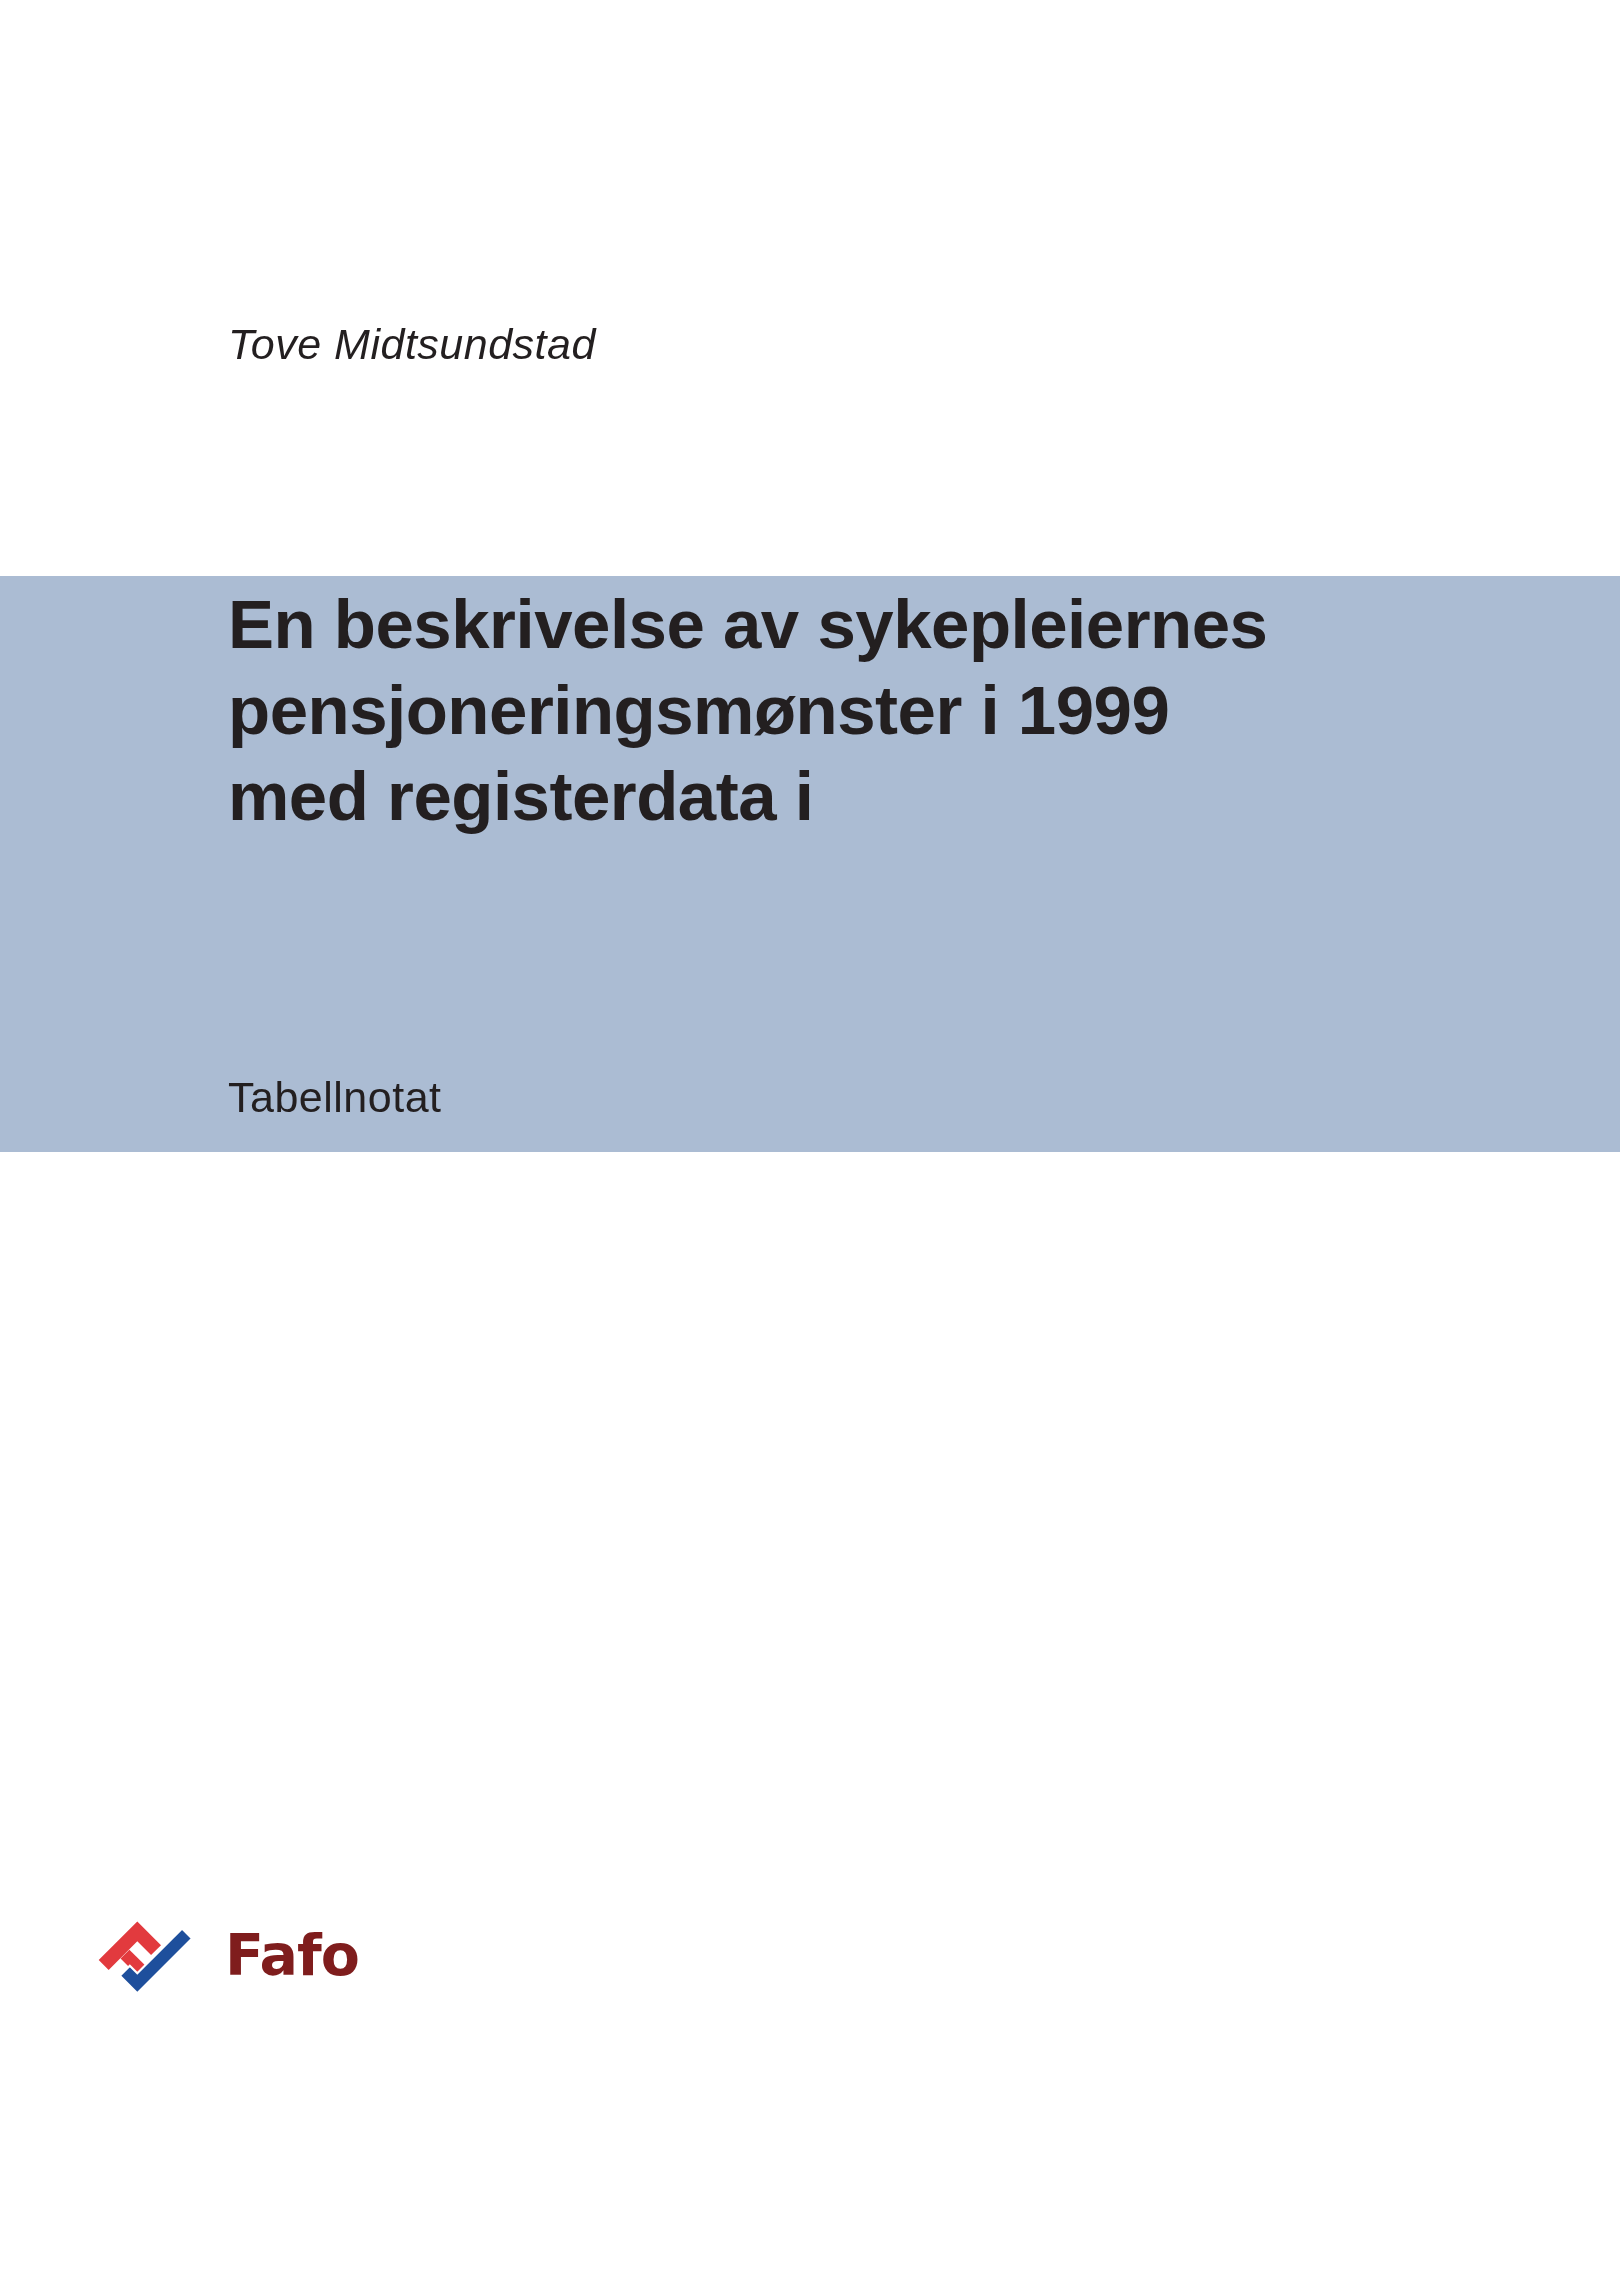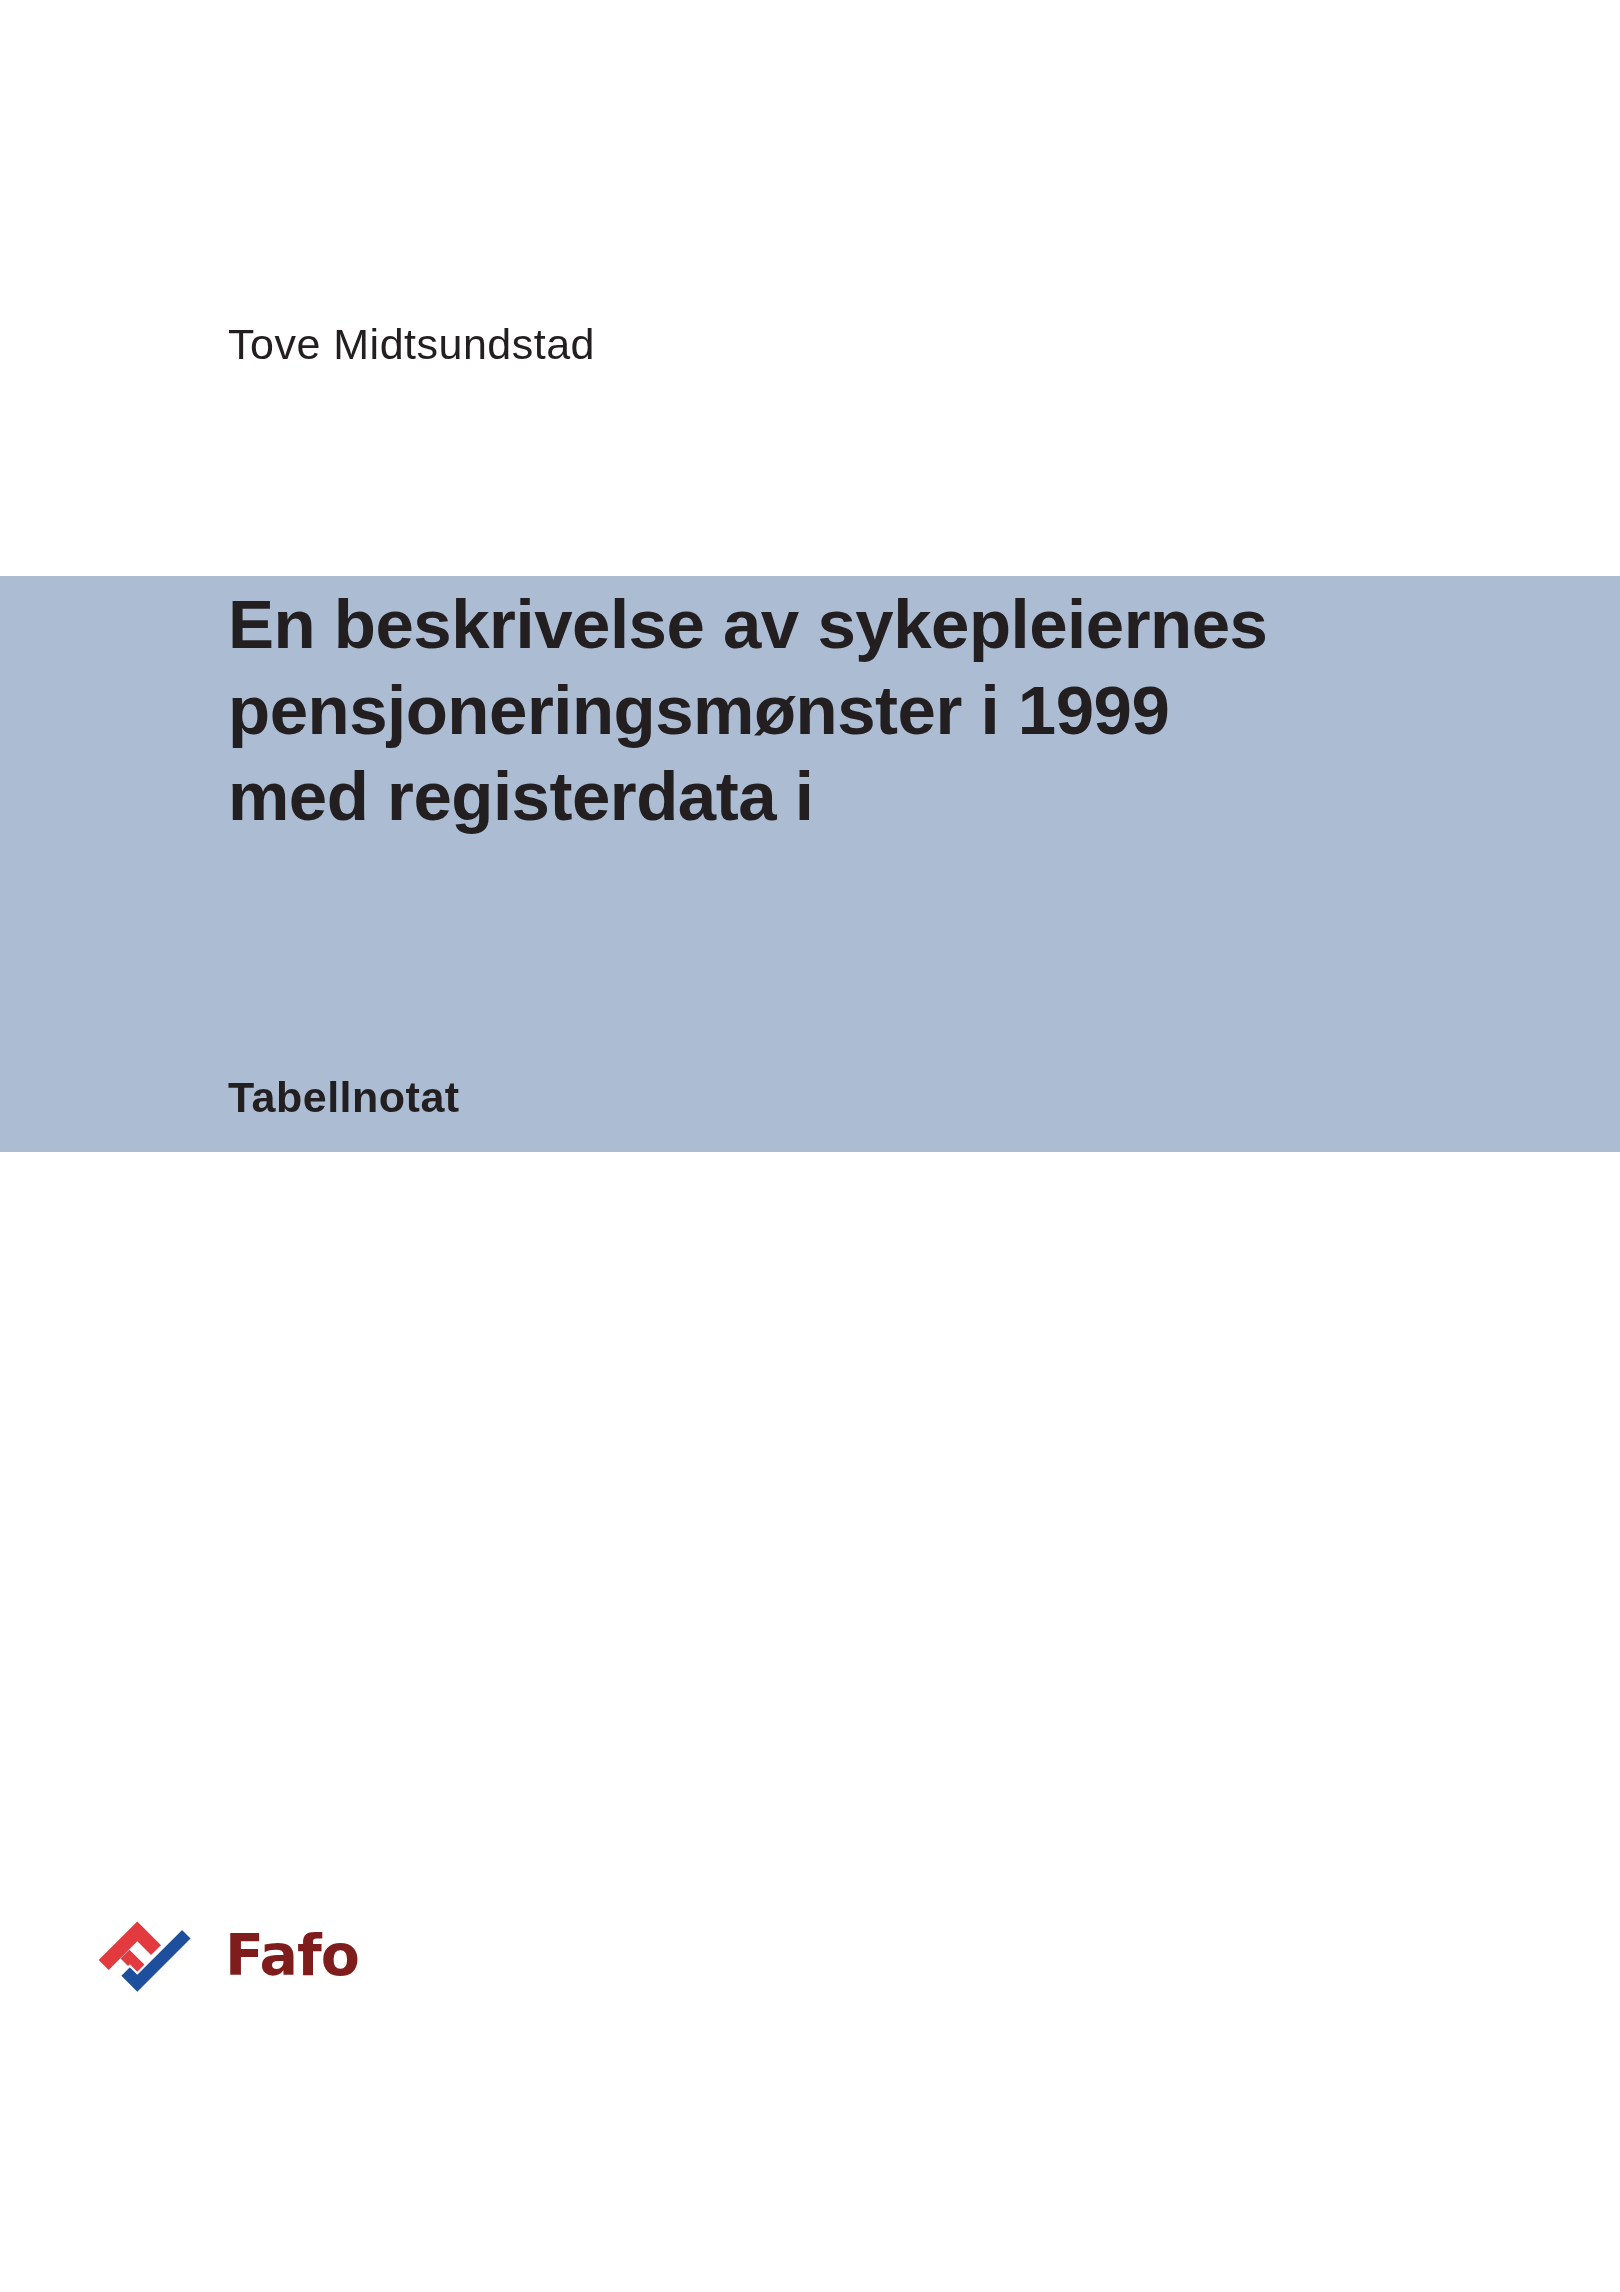--- a/index.html
+++ b/index.html
@@ -14,20 +14,21 @@
     color: #231f20;
   }
   .author {
     position: absolute;
     left: 228px;
     top: 320px;
     font-size: 43px;
     font-weight: 400;
     letter-spacing: 0.5px;
     color: #231f20;
+    font-style: italic;
   }
   .band {
     position: absolute;
     left: 0;
     top: 576px;
     width: 100%;
     height: 576px;
     background: #abbcd3;
   }
   .title-block {
@@ -38,21 +39,21 @@
     font-weight: 700;
     line-height: 86px;
     letter-spacing: -0.5px;
     color: #231f20;
   }
   .subtitle {
     position: absolute;
     left: 228px;
     top: 1073px;
     font-size: 43px;
-    font-weight: 700;
+    font-weight: 400;
     letter-spacing: 0.5px;
     color: #231f20;
   }
   .logo {
     position: absolute;
     left: 95px;
     top: 1916px;
     width: 412px;
     height: 88px;
   }

